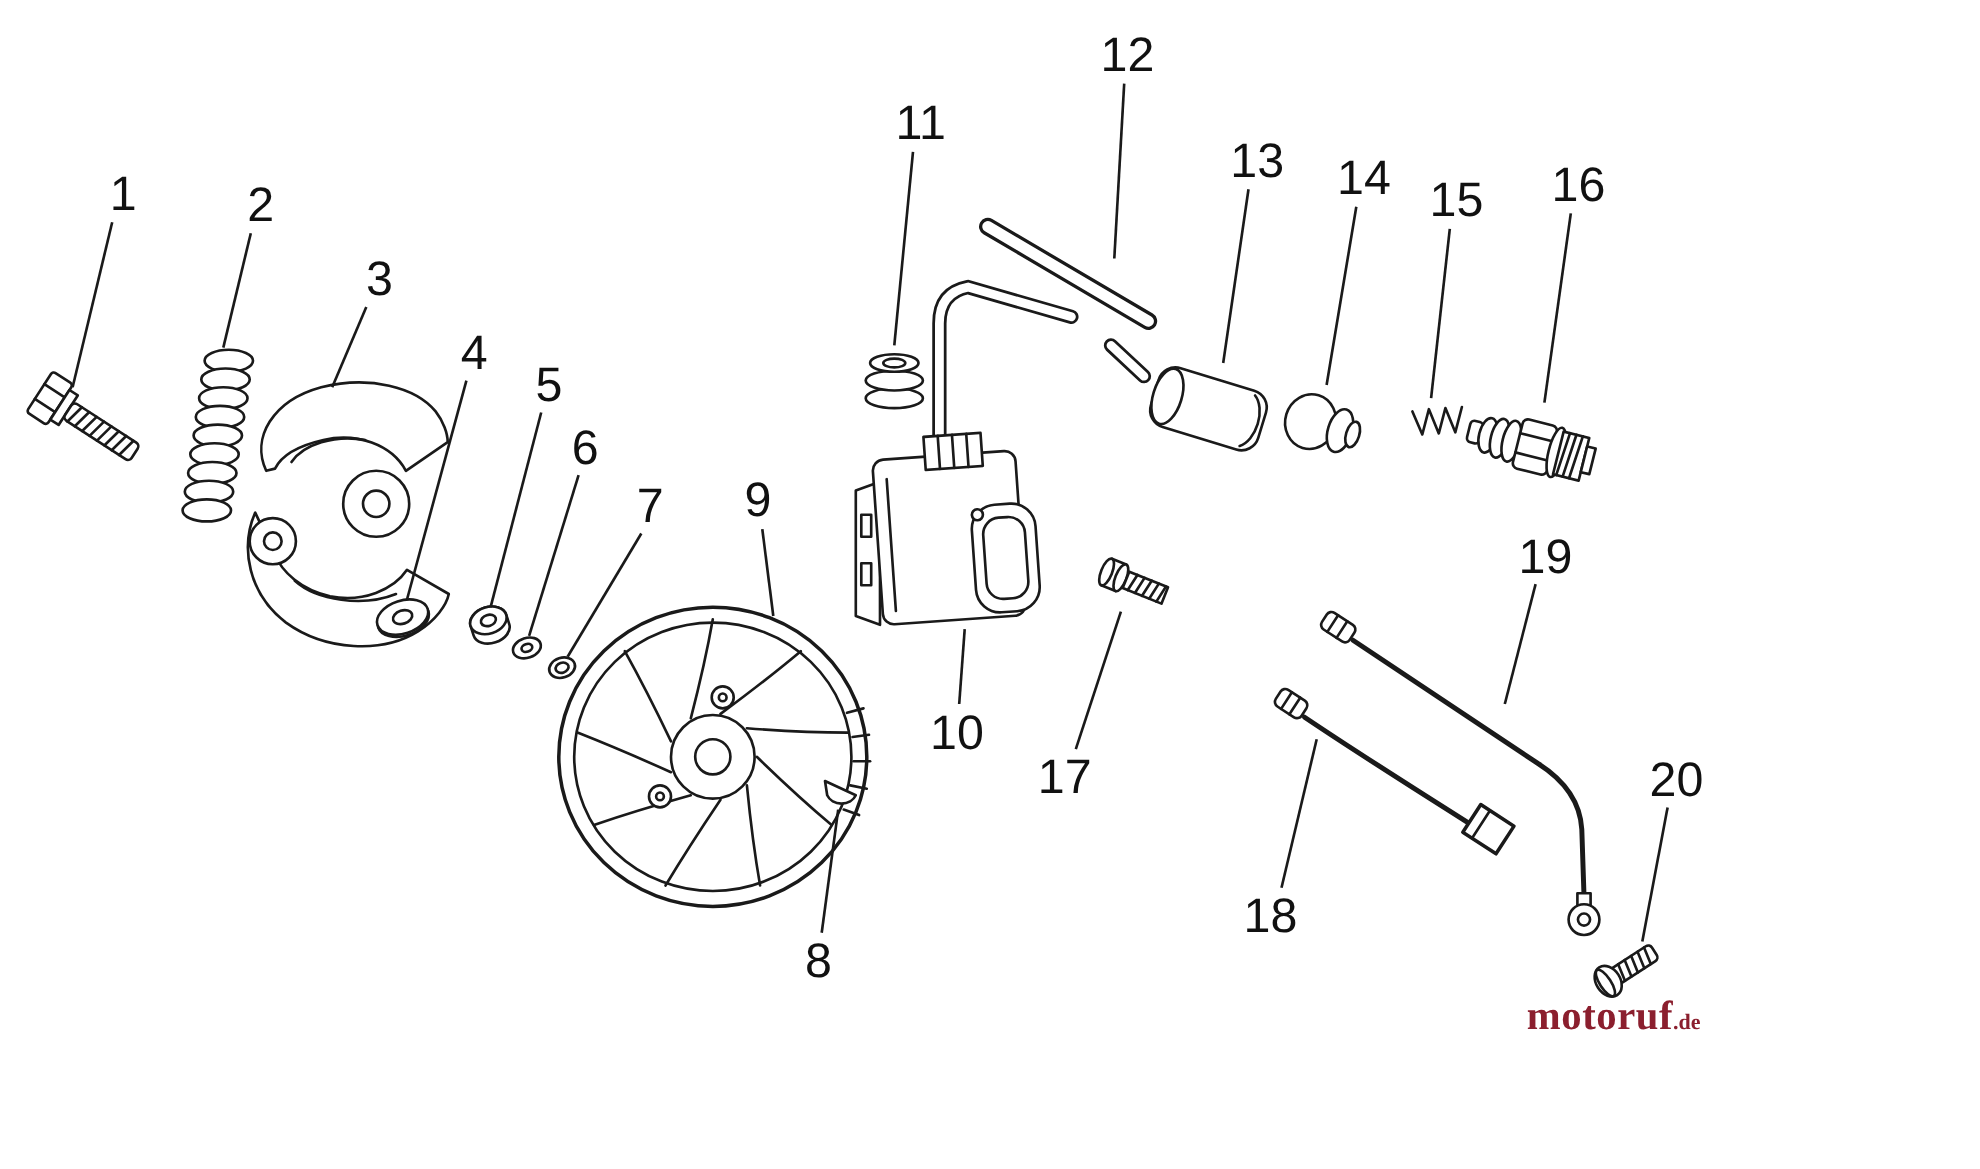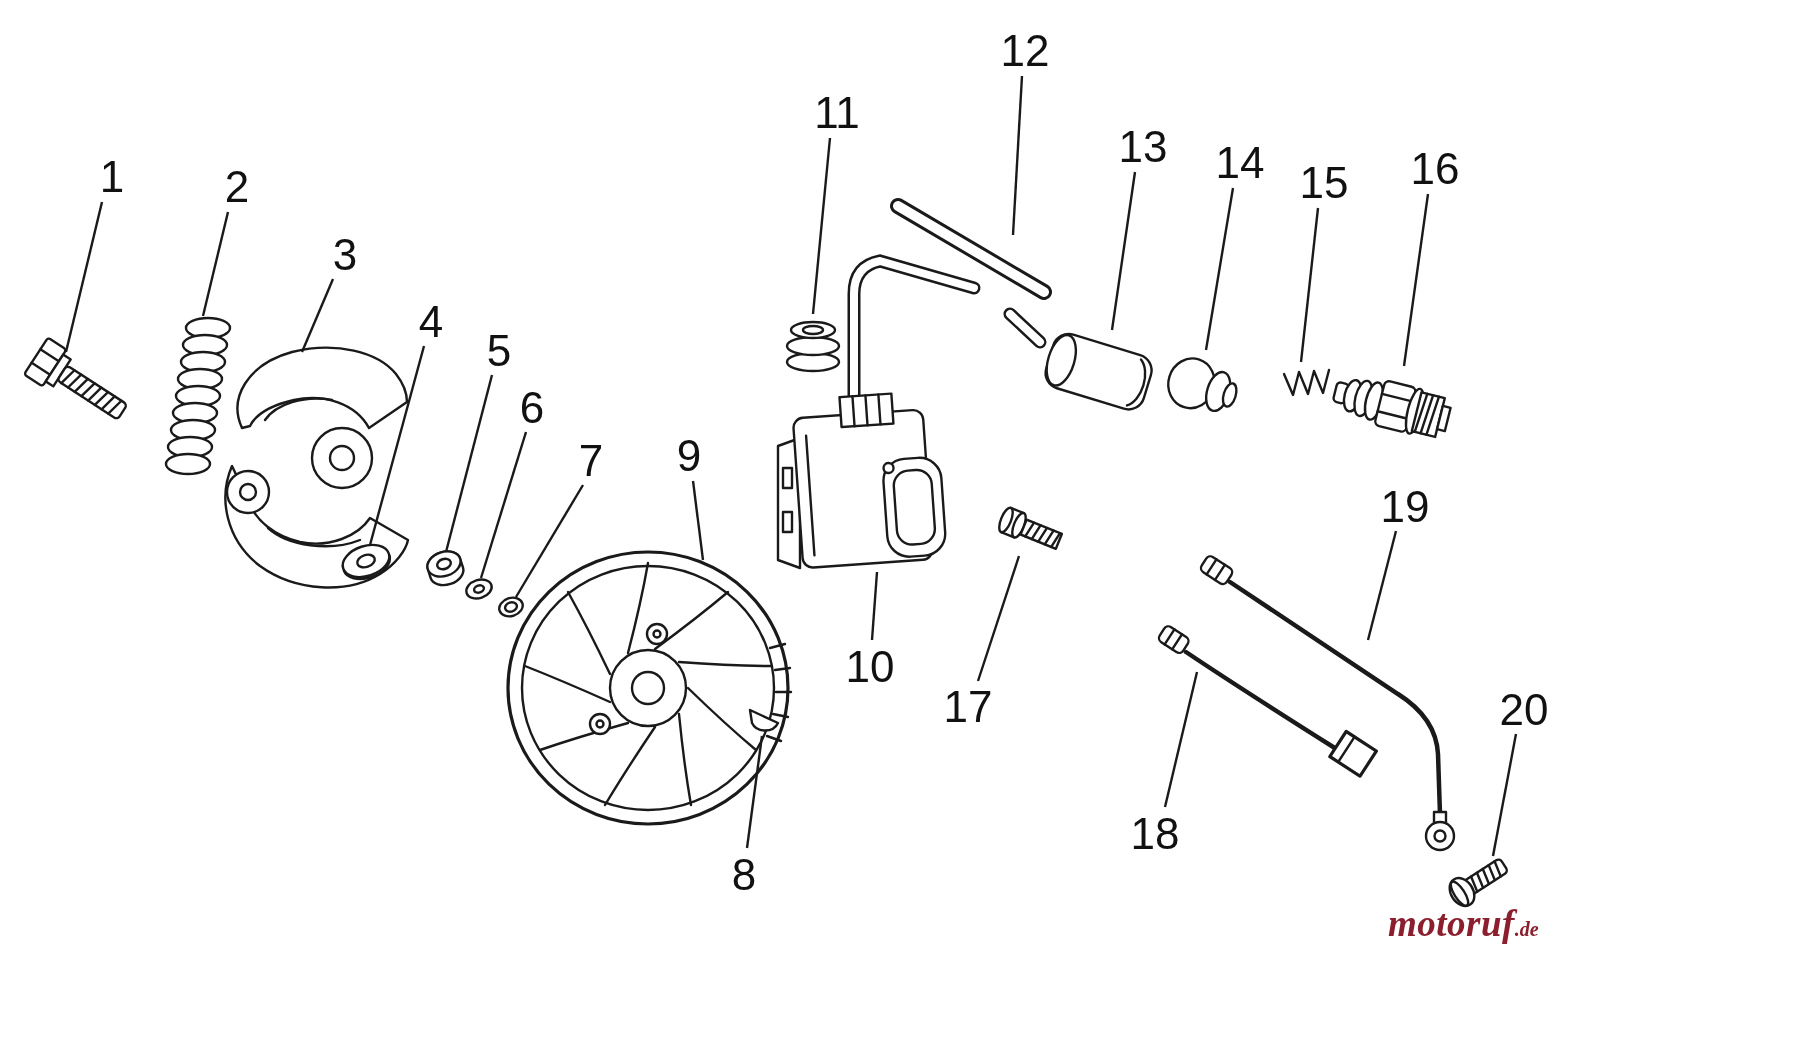--- a/index.html
+++ b/index.html
@@ -278,15 +278,15 @@
       <text x="968" y="706" class="callout">17</text>
       <line x1="1165" y1="807" x2="1197" y2="672" class="leader"></line>
       <text x="1155" y="833" class="callout">18</text>
       <line x1="1396" y1="531" x2="1368" y2="640" class="leader"></line>
       <text x="1405" y="506" class="callout">19</text>
       <line x1="1516" y1="734" x2="1493" y2="856" class="leader"></line>
       <text x="1524" y="709" class="callout">20</text>
     </g>
 </svg>
 
-<div class="watermark" style="color: rgb(139, 31, 46); font-style: italic;">
+<div class="watermark" style="color: rgb(139, 31, 46);">
   <span class="wm-brand">motoruf</span><span class="wm-tld">.de</span>
 </div>
 
 </body></html>

